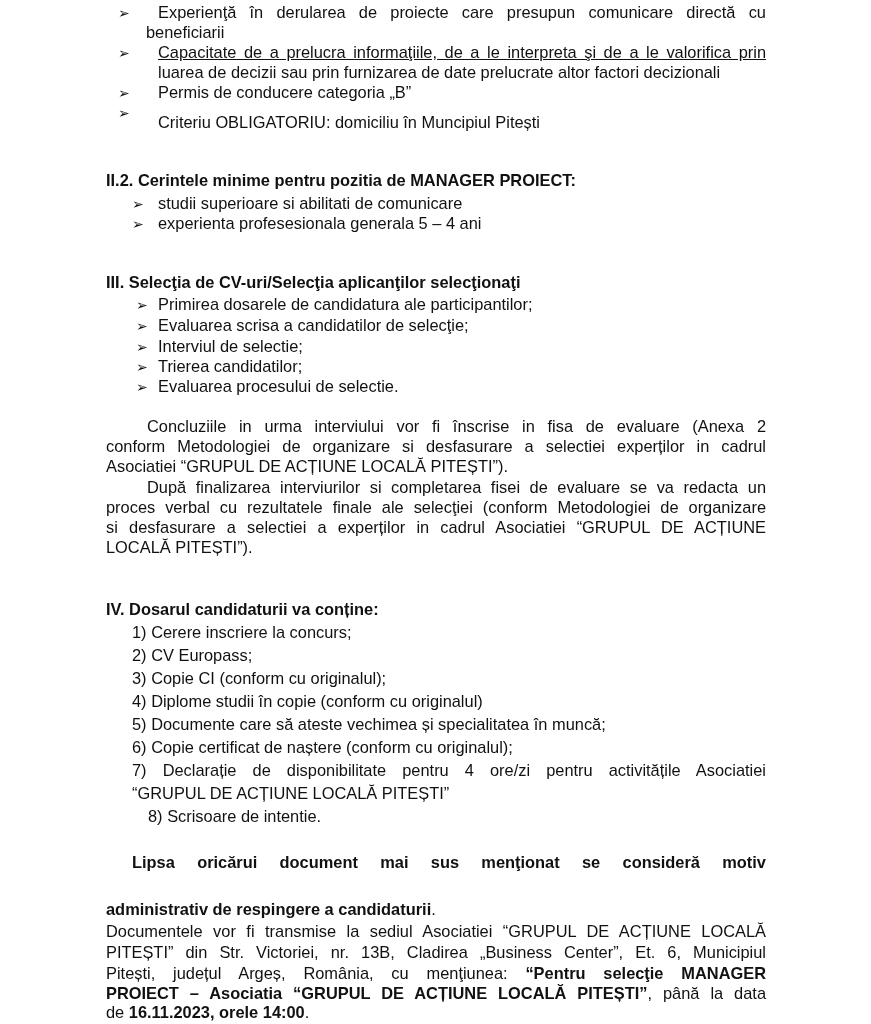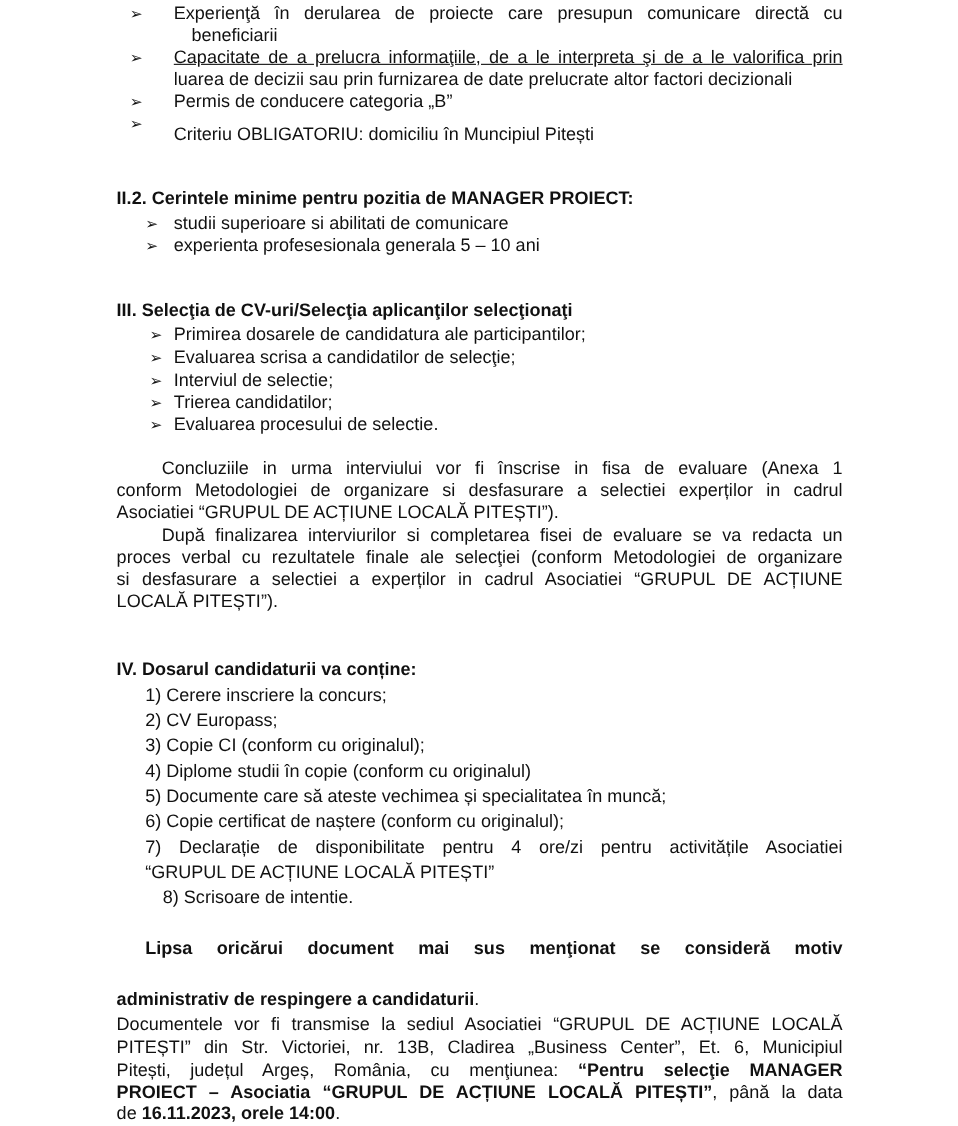--- a/index.html
+++ b/index.html
@@ -14,21 +14,21 @@
 </style>
 </head>
 <body>
 
 <div class="page">
 
   <div class="bullet-row" style="left:12px; top:2px;">
     <span class="arrow">➢</span>
   </div>
   <div class="just" style="left:52px; width:608px; top:2px;">Experienţă în derularea de proiecte care presupun comunicare directă cu</div>
-  <div class="line" style="left:68px; top:22px;">beneficiarii</div>
+  <div class="line" style="left:40px; top:22px;">beneficiarii</div>
 
   <div class="bullet-row" style="left:12px; top:42px;">
     <span class="arrow">➢</span>
   </div>
   <div class="just" style="left:52px; width:608px; top:42px;text-decoration:underline;">Capacitate de a prelucra informaţiile, de a le interpreta şi de a le valorifica prin</div>
   <div class="line" style="left:52px; top:62px;">luarea de decizii sau prin furnizarea de date prelucrate altor factori decizionali</div>
 
   <div class="bullet-row" style="left:12px; top:82px;">
     <span class="arrow">➢</span>
   </div>
@@ -40,35 +40,35 @@
   <div class="line" style="left:52px; top:100px;margin-top:12px;">Criteriu OBLIGATORIU: domiciliu în Muncipiul Pitești</div>
 
   <div class="line b" style="top:170px;">II.2. Cerintele minime pentru pozitia de MANAGER PROIECT:</div>
   <div class="bullet-row" style="left:26px; top:193px;">
     <span class="arrow">➢</span>
   </div>
   <div class="line" style="left:52px; top:193px;">studii superioare si abilitati de comunicare</div>
   <div class="bullet-row" style="left:26px; top:213px;">
     <span class="arrow">➢</span>
   </div>
-  <div class="line" style="left:52px; top:213px;">experienta profesesionala generala  5 – 10 ani</div>
+  <div class="line" style="left:52px; top:213px;">experienta profesesionala generala  5 – 4 ani</div>
 
   <div class="line b" style="top:272px;">III. Selecţia de CV-uri/Selecţia aplicanţilor selecţionaţi</div>
   <div class="bullet-row" style="left:30px; top:294px;"><span class="arrow">➢</span></div>
   <div class="line" style="left:52px; top:294px;">Primirea dosarele de candidatura ale participantilor;</div>
   <div class="bullet-row" style="left:30px; top:315px;"><span class="arrow">➢</span></div>
   <div class="line" style="left:52px; top:315px;">Evaluarea scrisa a candidatilor de selecţie;</div>
   <div class="bullet-row" style="left:30px; top:336px;"><span class="arrow">➢</span></div>
   <div class="line" style="left:52px; top:336px;">Interviul de selectie;</div>
   <div class="bullet-row" style="left:30px; top:356px;"><span class="arrow">➢</span></div>
   <div class="line" style="left:52px; top:356px;">Trierea candidatilor;</div>
   <div class="bullet-row" style="left:30px; top:376px;"><span class="arrow">➢</span></div>
   <div class="line" style="left:52px; top:376px;">Evaluarea procesului de selectie.</div>
 
-  <div class="just" style="left:41px; width:619px; top:416px;">Concluziile in urma interviului vor fi înscrise in fisa de evaluare (Anexa 1</div>
+  <div class="just" style="left:41px; width:619px; top:416px;">Concluziile in urma interviului vor fi înscrise in fisa de evaluare (Anexa 2</div>
   <div class="just" style="top:436px;">conform Metodologiei de organizare si desfasurare a selectiei experților in cadrul</div>
   <div class="line" style="top:456px;">Asociatiei “GRUPUL DE ACȚIUNE LOCALĂ PITEȘTI”).</div>
 
   <div class="just" style="left:41px; width:619px; top:477px;">După finalizarea interviurilor si completarea fisei de evaluare se va redacta un</div>
   <div class="just" style="top:497px;">proces verbal cu rezultatele finale ale selecţiei (conform Metodologiei de organizare</div>
   <div class="just" style="top:517px;">si desfasurare a selectiei a experților in cadrul Asociatiei “GRUPUL DE ACȚIUNE</div>
   <div class="line" style="top:537px;">LOCALĂ PITEȘTI”).</div>
 
   <div class="line b" style="top:599px;">IV. Dosarul candidaturii va conține:</div>
   <div class="line" style="left:26px; top:622px;">1) Cerere inscriere la concurs;</div>

